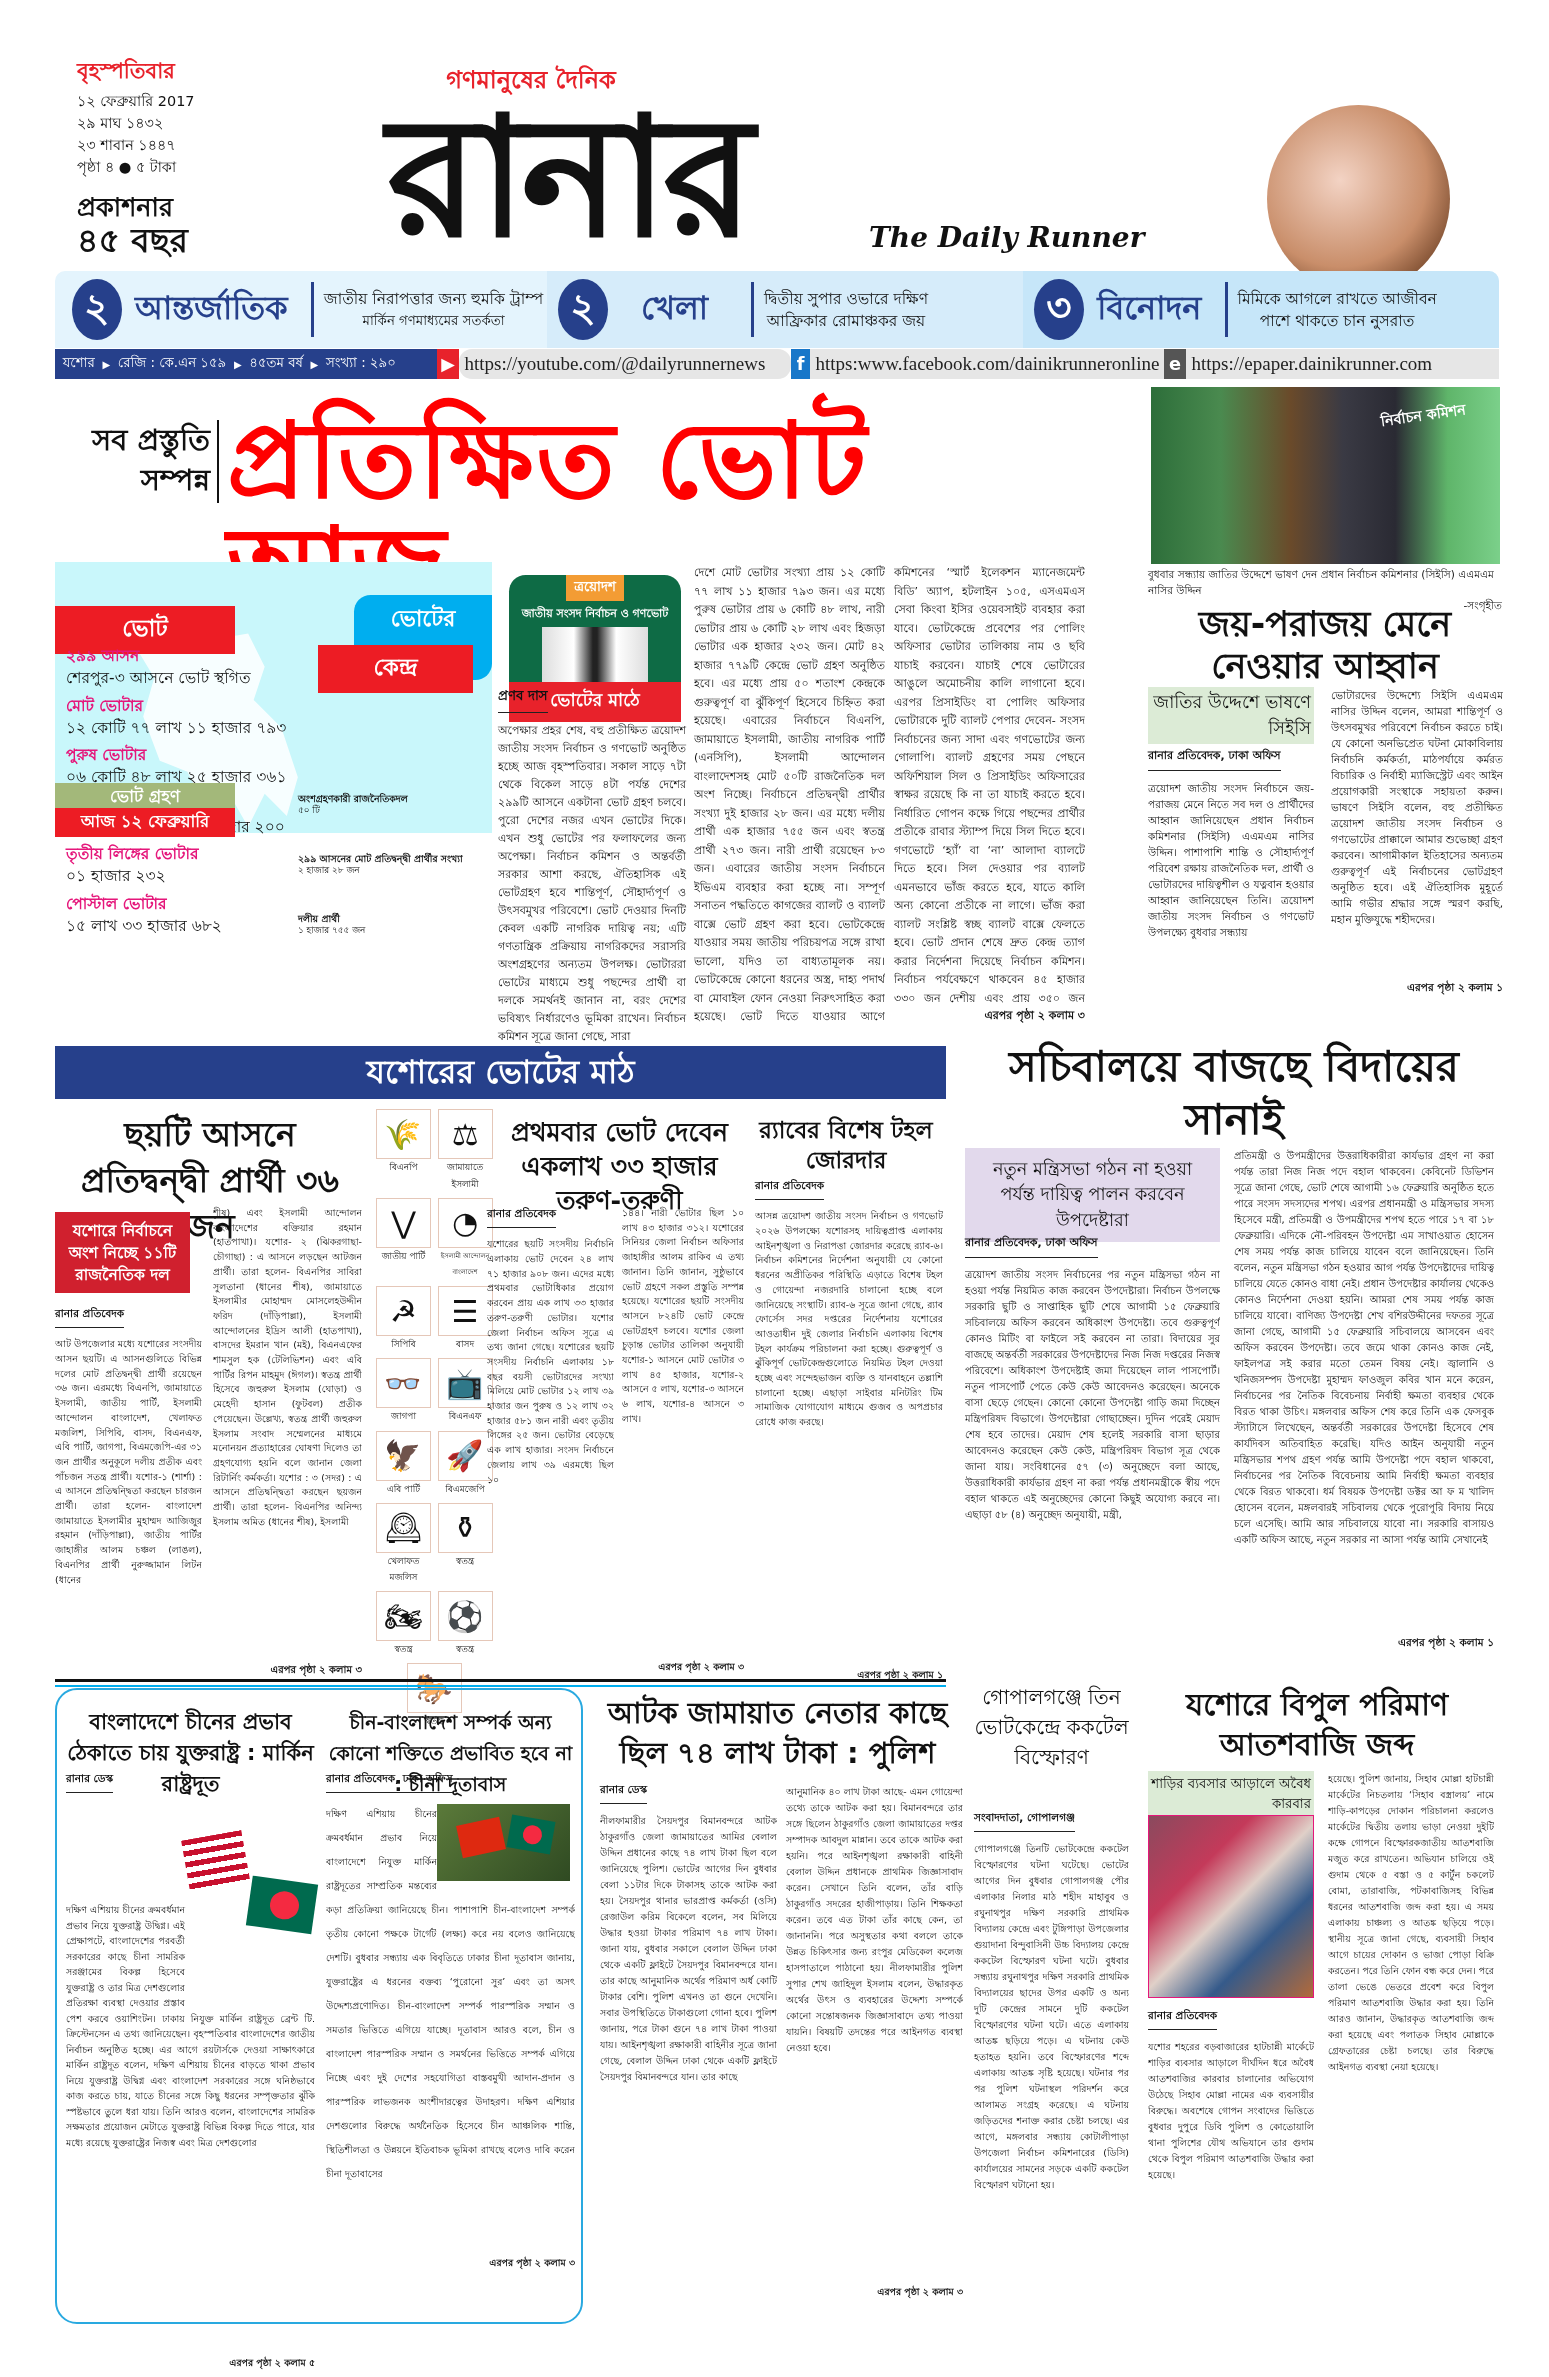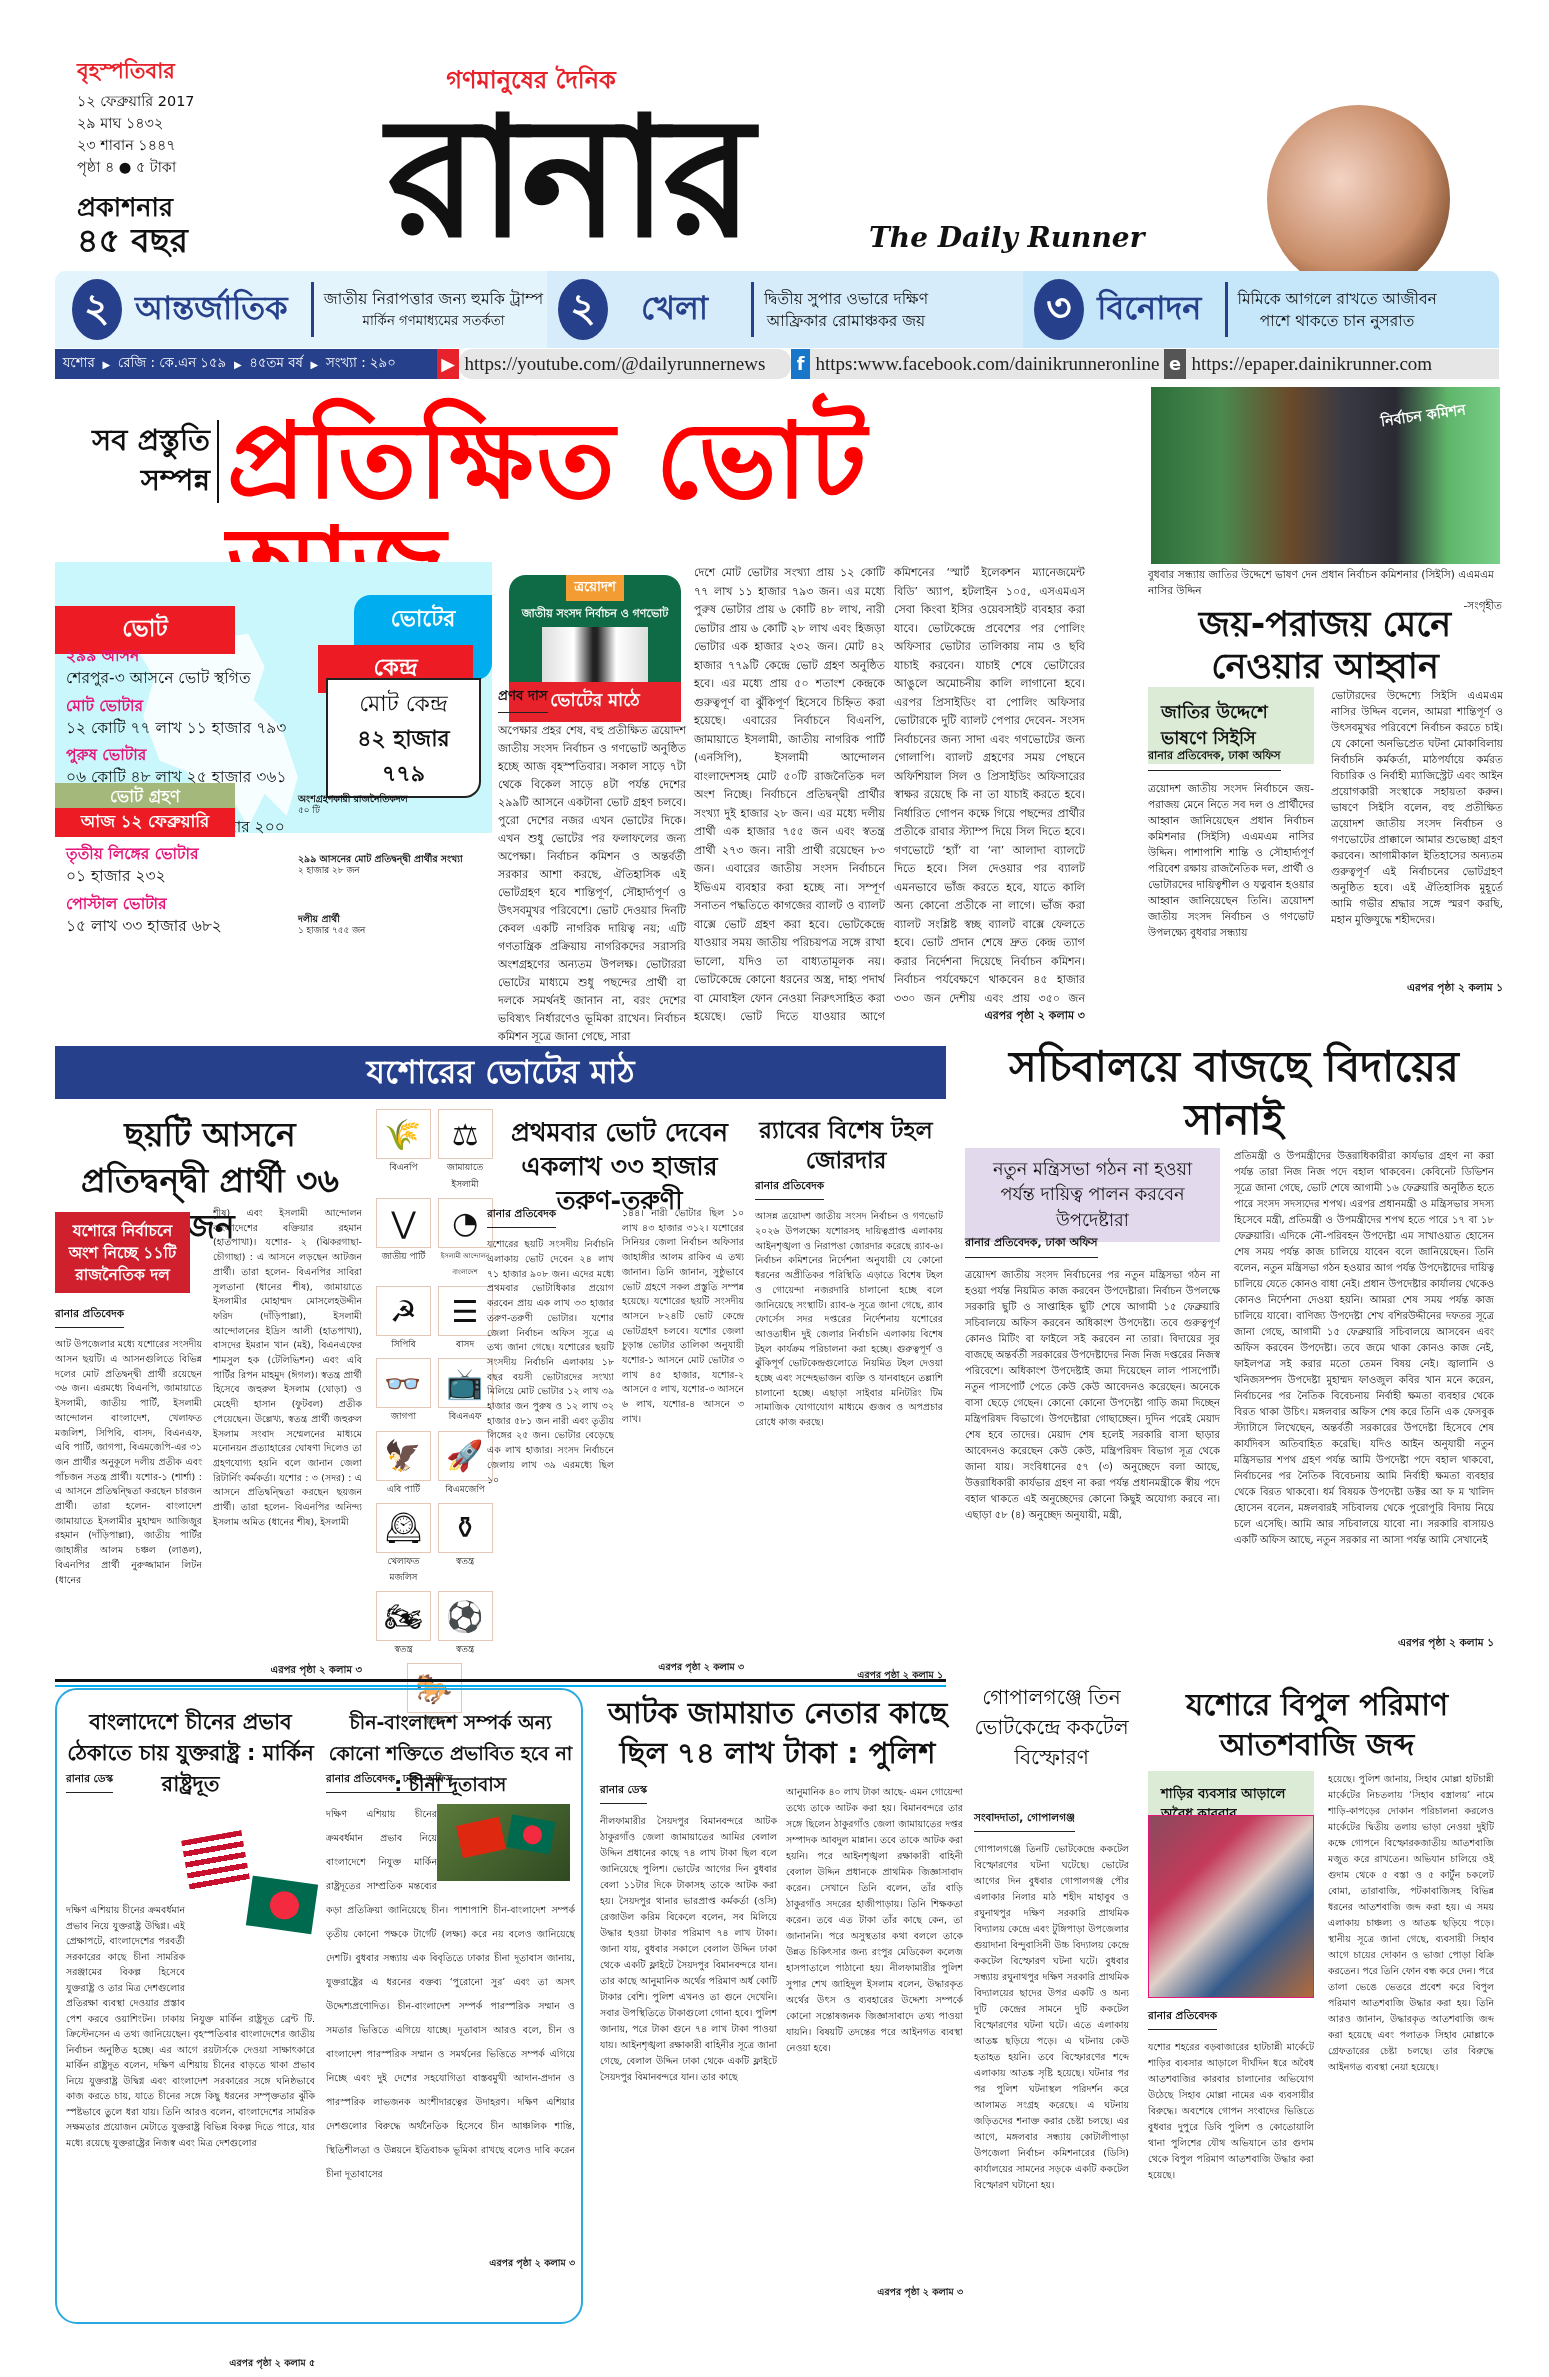--- a/index.html
+++ b/index.html
@@ -52,21 +52,21 @@
   .rstat-val { font-size: 13.3px; line-height: 19px; margin-bottom: 4.4px; }
 
   .emblem { background: #0e6b45; border-radius: 16.6px 16.6px 0 0; color: #fff; text-align: center; }
   .emblem .orange { background: #f39c34; display: inline-block; padding: 2.2px 7.7px; font-size: 13.3px; font-weight: bold; }
   .emblem .red { background: #e8222b; font-size: 17.7px; font-weight: bold; padding: 5.5px; }
 
   .section-bar { background: #26408b; color: #fff; font-size: 32px; font-weight: bold; text-align: center; line-height: 53px; }
   .big-hl { font-size: 37px; font-weight: 900; line-height: 50px; text-align: center; }
   .med-hl { font-size: 29px; font-weight: 900; line-height: 39px; text-align: center; }
   .redbox { background: #d0202e; color: #fff; font-size: 22px; font-weight: bold; text-align: center; line-height: 31px; padding: 7.7px; }
-  .greenbox { background: #dcebd6; font-size: 22px; font-weight: bold; text-align: left; line-height: 32px; padding: 13px; }
+  .greenbox { background: #dcebd6; font-size: 22px; font-weight: normal; text-align: right; line-height: 32px; padding: 3px; }
   .lavbox { background: #e2d9ec; font-size: 22px; text-align: center; line-height: 32px; padding: 8.9px; }
 
   .sym-grid { display: grid; grid-template-columns: 55px 55px; gap: 5.5px 6.6px; }
   .sym { text-align: center; }
   .sym-box { width: 55px; height: 50px; border: 1.1px solid #e5c7b8; display: flex; align-items: center; justify-content: center; font-size: 30px; }
   .sym-lbl { font-size: 8.9px; line-height: 16.6px; }
 
   .rule { height: 2.8px; background: #111; }
   .blue-rule { height: 2.2px; background: #00aeef; }
   .rounded-box { border: 2.2px solid #29a9e0; border-radius: 22px; }
@@ -170,24 +170,20 @@
     <div class="stat-label">পুরুষ ভোটার</div>
     <div class="stat-val">০৬ কোটি ৪৮ লাখ ২৫ হাজার ৩৬১</div>
     <div class="stat-label">নারী ভোটার</div>
     <div class="stat-val">ছয় কোটি ২৮ লাখ ৮৫ হাজার ২০০</div>
     <div class="stat-label">তৃতীয় লিঙ্গের ভোটার</div>
     <div class="stat-val">০১ হাজার ২৩২</div>
     <div class="stat-label">পোস্টাল ভোটার</div>
     <div class="stat-val">১৫ লাখ ৩৩ হাজার ৬৮২</div>
   </div>
   <div class="abs red-tab" style="left:263px;top:83px;width:155px;">কেন্দ্র</div>
-  <div class="abs kendra-box" style="left:271px;top:116px;width:155px;">
-    <div>মোট কেন্দ্র</div>
-    <div style="font-weight:bold;">৪২ হাজার ৭৭৯</div>
-  </div>
   <div class="abs" style="left:243px;top:194px;width:188px;font-size:8.3px;">
     <div class="rstat-label" style="font-size:9.4px;line-height:12px;">অংশগ্রহণকারী রাজনৈতিকদল</div>
     <div class="rstat-val" style="font-size:8.9px;line-height:11px;margin-bottom:2.2px;">৫০ টি</div>
     <div class="rstat-label" style="font-size:9.4px;line-height:12px;">২৯৯ আসনের মোট প্রতিদ্বন্দ্বী প্রার্থীর সংখ্যা</div>
     <div class="rstat-val" style="font-size:8.9px;line-height:11px;margin-bottom:2.2px;">২ হাজার ২৮ জন</div>
     <div class="rstat-label" style="font-size:9.4px;line-height:12px;">দলীয় প্রার্থী</div>
     <div class="rstat-val" style="font-size:8.9px;line-height:11px;margin-bottom:2.2px;">১ হাজার ৭৫৫ জন</div>
   </div>
   <div class="abs green-tab" style="left:0;top:221px;width:180px;font-size:16.6px;padding:1.1px 0;">ভোট গ্রহণ</div>
   <div class="abs red-tab" style="left:0;top:246px;width:180px;font-size:16.6px;padding:1.1px 0;">আজ ১২ ফেব্রুয়ারি</div>

